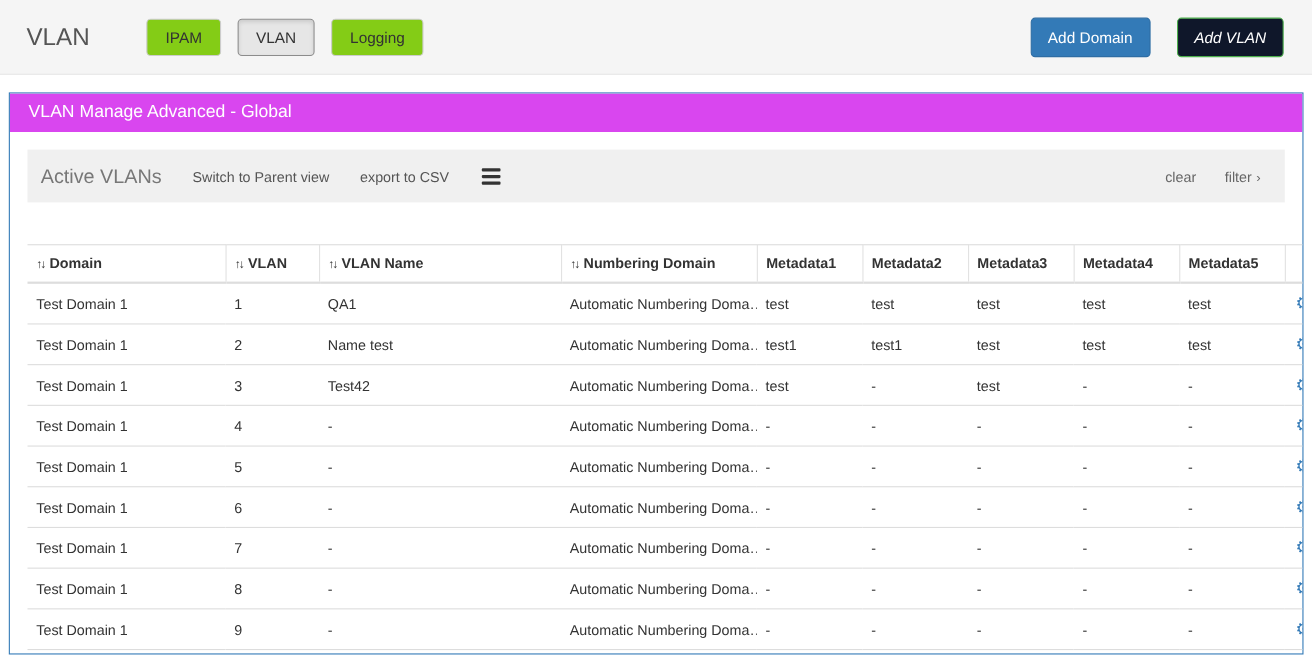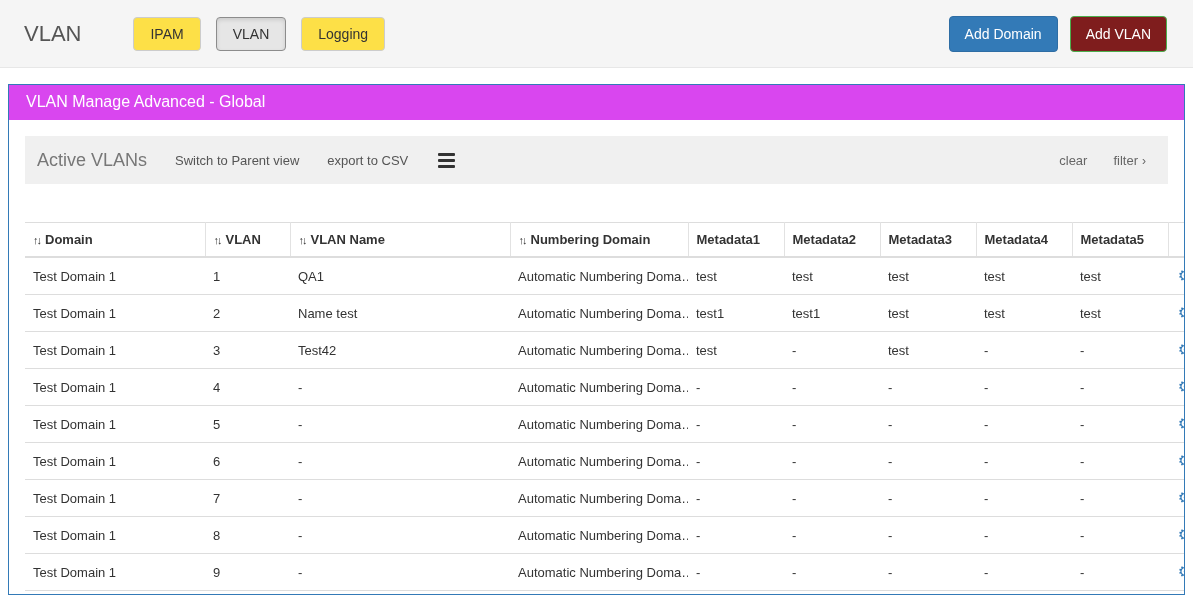--- a/index.html
+++ b/index.html
@@ -19,46 +19,46 @@
     align-items: center;
     padding: 0 26px 0 24px;
   }
   .page-title {
     font-size: 22px;
     color: #555;
     margin-right: 52px;
   }
   .nav-tabs { display: flex; gap: 15px; }
   .tab-btn {
-    background: #fde047;
+    background: #84cc16;
     border: 1px solid #ccc;
     border-radius: 4px;
     padding: 8px 16px;
     font-size: 14px;
     color: #333;
     cursor: pointer;
     font-family: inherit;
   }
   .tab-btn.active {
     background: #e6e6e6;
     border-color: #8c8c8c;
     box-shadow: inset 0 2px 4px rgba(0,0,0,.12);
   }
-  .topbar-actions { margin-left: auto; display: flex; gap: 12px; }
+  .topbar-actions { margin-left: auto; display: flex; gap: 24px; }
   .btn {
     border-radius: 4px;
     padding: 9px 15px;
     font-size: 14px;
     border: 1px solid transparent;
     color: #fff;
     cursor: pointer;
     font-family: inherit;
   }
   .btn-primary { background: #337ab7; border-color: #2e6da4; }
-  .btn-success { background: #7f1d1d; border-color: #4cae4c; }
+  .btn-success { background: #0f172a; border-color: #4cae4c; font-style: italic; }
 
   
   .panel {
     margin: 16px 8px 4px;
     border: 1px solid #337ab7;
     height: 511px;
     overflow: hidden;
     background: #fff;
   }
   .panel-heading {

